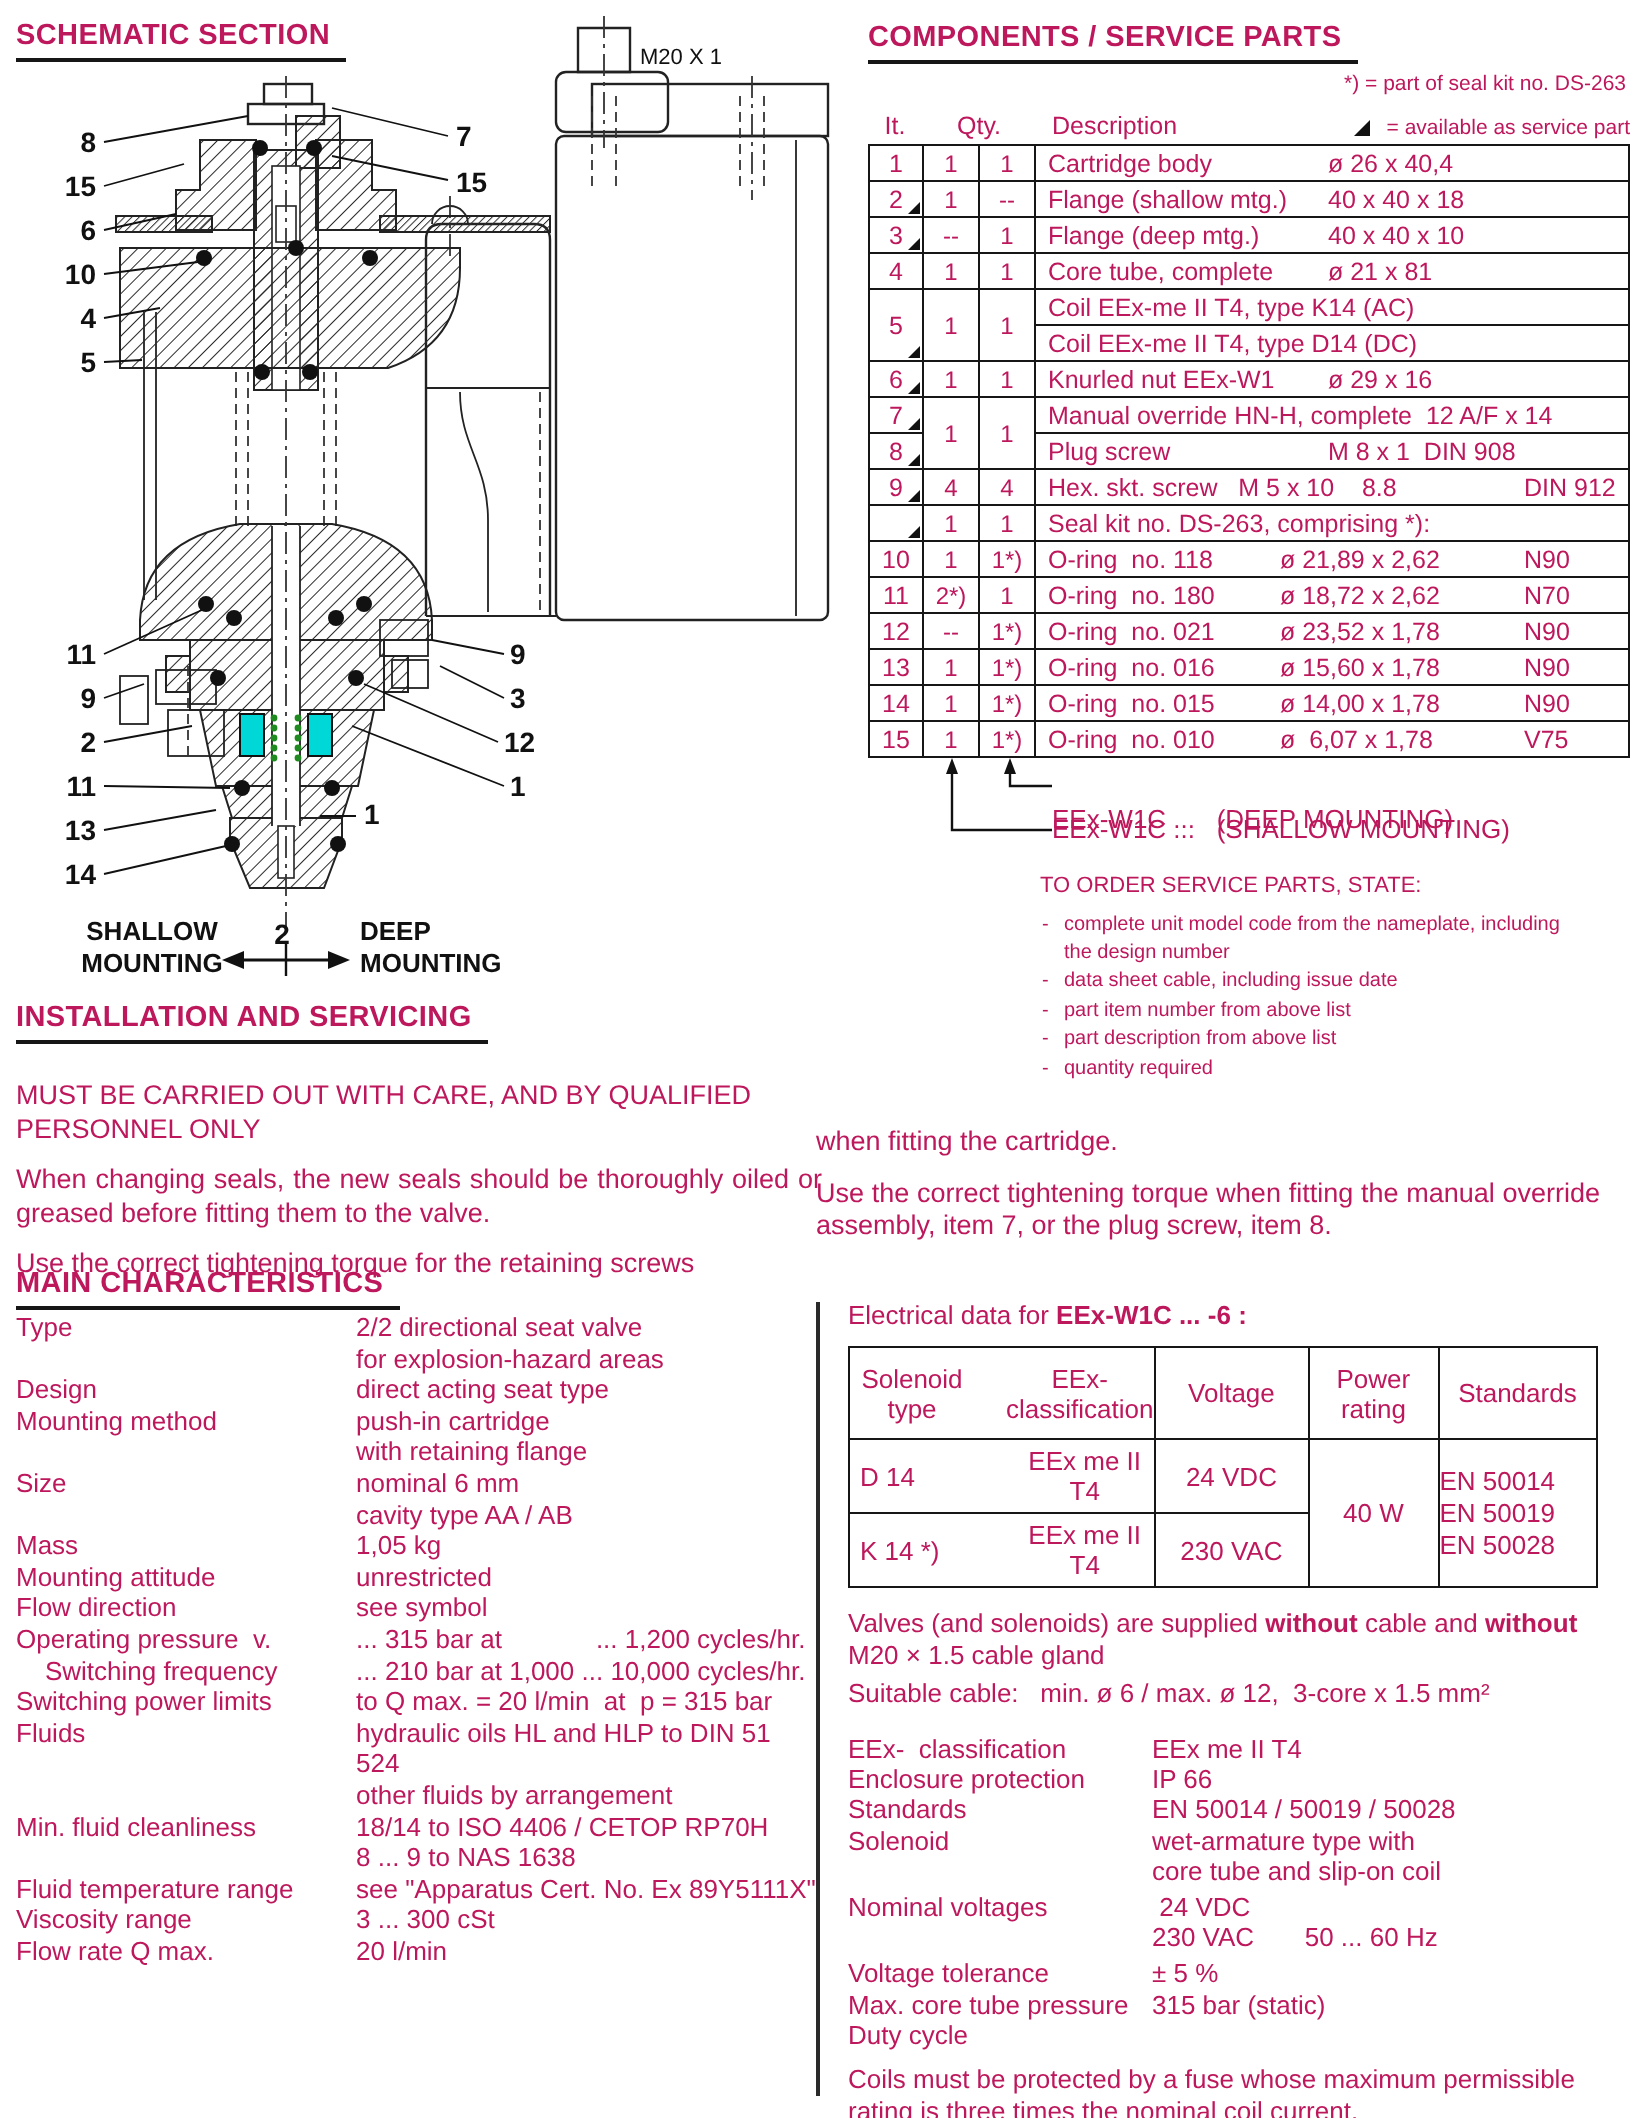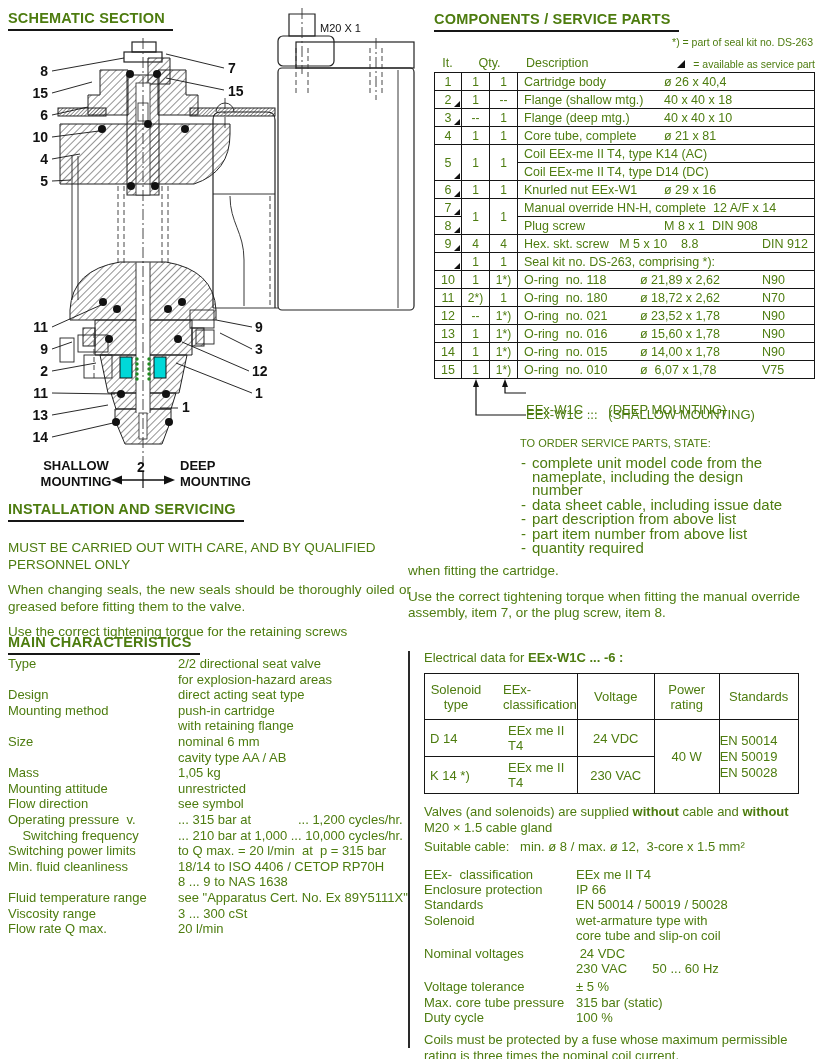--- a/index.html
+++ b/index.html
@@ -1,17 +1,17 @@
 <!DOCTYPE html>
 <html><head>
 <meta charset="utf-8">
 <style>
   html,body{margin:0;padding:0;background:#e8e8e8;}
   .page{position:relative;width:819px;height:1059px;background:#ffffff;
-        font-family:"Liberation Sans","DejaVu Sans",sans-serif;color:#4d7c0f;overflow:hidden;}
+        font-family:"Liberation Sans","DejaVu Sans",sans-serif;color:#be185d;overflow:hidden;}
   .h1{font-size:14.5px;font-weight:bold;letter-spacing:.2px;display:inline-block;
       border-bottom:2px solid #161616;padding:0 8px 3px 0;}
   
   .sec-schem{position:absolute;left:8px;top:8px;width:422px;height:492px;}
   .sec-schem .h1{position:absolute;left:0;top:2px;z-index:2;background:#fff;}
   svg.schem{position:absolute;left:0;top:0;}
   svg.schem .ln{stroke:#222;stroke-width:1.2;fill:none;}
   svg.schem .lnt{stroke:#222;stroke-width:.9;fill:none;}
   svg.schem .cl{stroke:#333;stroke-width:.9;fill:none;stroke-dasharray:11 3 2 3;}
   svg.schem .hid{stroke:#333;stroke-width:.9;fill:none;stroke-dasharray:5 3;}
@@ -44,21 +44,21 @@
   .tri{position:absolute;right:1px;bottom:1px;}
   .tri path,.trileg path{fill:#111;}
   
   .varblock{position:relative;height:56px;}
   .varlabel{position:absolute;left:92px;font-size:13px;white-space:pre-wrap;}
   .vd{top:23px;} .vs{top:28px;}
   
   .order{margin-left:86px;margin-top:2px;width:276px;}
   .order-title{font-size:11px;margin-bottom:7px;}
   .order ul{list-style:none;margin:0;padding:0;}
-  .order li{position:relative;font-size:15px;line-height:13.5px;padding-left:12px;margin-bottom:1px;}
+  .order li{position:relative;font-size:10px;line-height:13.5px;padding-left:12px;margin-bottom:1px;}
   .order li::before{content:"-";position:absolute;left:1px;}
   
   .sec-inst-l{position:absolute;left:8px;top:500px;width:403px;}
   .sec-inst-r{position:absolute;left:408px;top:500px;width:392px;}
   .para{font-size:13.5px;line-height:16.5px;text-align:justify;margin:9px 0 0 0;}
   .warn{font-size:13.5px;line-height:16.5px;margin-top:18px;}
   
   .sec-char-title{position:absolute;left:8px;top:633px;}
   .char-rows{position:absolute;left:8px;top:656px;width:402px;}
   .char-row{display:flex;font-size:13px;line-height:15.6px;}
@@ -70,21 +70,21 @@
   .elec .intro{margin-bottom:2px;}
   .b{font-weight:bold;}
   table.etable{border-collapse:collapse;margin:8px 0 10px 0;}
   table.etable td{border:1.8px solid #161616;font-size:13px;padding:0;}
   .etc1{width:140px;} .etc2{width:76px;text-align:center;} .etc3{width:64px;text-align:center;}
   .etc4{width:78px;}
   .eth{height:46px;} .etr{height:37px;}
   .solflex{display:flex;align-items:center;height:100%;}
   .solflex .s1{width:62px;text-align:center;white-space:pre-line;}
   .solflex .s1l{width:62px;text-align:left;padding-left:5px;white-space:pre-wrap;}
-  .solflex .s2{flex:1;white-space:pre-line;margin-left:16px;}
+  .solflex .s2{flex:1;text-align:center;white-space:pre-line;margin-left:16px;}
   .ctr{text-align:center;white-space:pre-line;}
   .stdcell{white-space:pre-line;padding-left:6px;line-height:16px;}
   .note{line-height:16px;margin-top:3px;}
   .pre{white-space:pre-wrap;}
   .espec{margin-top:12px;}
   .espec-row{display:flex;font-size:13px;line-height:15.2px;}
   .espec-label{width:152px;flex:none;white-space:pre-wrap;}
   .espec-value{flex:1;white-space:pre-wrap;}
   .fuse{margin-top:7px;line-height:15.5px;width:368px;}
 </style>
@@ -497,22 +497,22 @@
       </svg>
       <div class="varlabel vd">EEx-W1C ...   (DEEP MOUNTING)</div>
       <div class="varlabel vs">EEx-W1C ...   (SHALLOW MOUNTING)</div>
     </div>
 
     <div class="order">
       <div class="order-title">TO ORDER SERVICE PARTS, STATE:</div>
       <ul>
         <li>complete unit model code from the nameplate, including the design number</li>
         <li>data sheet cable, including issue date</li>
+        <li>part item number from above list</li>
         <li>part description from above list</li>
-        <li>part item number from above list</li>
         <li>quantity required</li>
       </ul>
     </div>
   </div>
 
   <div class="sec-inst-l">
     <div class="h1">INSTALLATION AND SERVICING</div>
     <div class="warn">MUST BE CARRIED OUT WITH CARE, AND BY QUALIFIED PERSONNEL ONLY</div>
     <div class="para">When changing seals, the new seals should be thoroughly oiled or greased before fitting them to the valve.</div>
     <div class="para">Use the correct tightening torque for the retaining screws</div>
@@ -563,20 +563,25 @@
       </div>
     <div class="char-row">
         <span class="char-label">    Switching frequency</span>
         <span class="char-value">... 210 bar at 1,000 ... 10,000 cycles/hr.</span>
       </div>
     <div class="char-row">
         <span class="char-label">Switching power limits</span>
         <span class="char-value">to Q max. = 20 l/min  at  p = 315 bar</span>
       </div>
     <div class="char-row">
+        <span class="char-label">Fluids</span>
+        <span class="char-value">hydraulic oils HL and HLP to DIN 51 524
+other fluids by arrangement</span>
+      </div>
+    <div class="char-row">
         <span class="char-label">Min. fluid cleanliness</span>
         <span class="char-value">18/14 to ISO 4406 / CETOP RP70H
 8 ... 9 to NAS 1638</span>
       </div>
     <div class="char-row">
         <span class="char-label">Fluid temperature range</span>
         <span class="char-value">see "Apparatus Cert. No. Ex 89Y5111X"</span>
       </div>
     <div class="char-row">
         <span class="char-label">Viscosity range</span>
@@ -628,21 +633,21 @@
                 <span class="s1l">K 14 *)</span>
                 <span class="s2">EEx me II T4</span>
               </div>
             </td>
         <td class="etc2">230 VAC</td>
       </tr>
     </tbody>
       </table>
 
     <div class="note"><span>Valves (and solenoids) are supplied </span><span class="b">without</span><span> cable and </span><span class="b">without</span><span> M20 × 1.5 cable gland</span></div>
-    <div class="note pre">Suitable cable:   min. ø 8 / max. ø 12,  3-core x 1.5 mm²</div>
+    <div class="note pre">Suitable cable:   min. ø 6 / max. ø 12,  3-core x 1.5 mm²</div>
 
     <div class="espec">
       <div class="espec-row">
           <span class="espec-label">EEx-  classification</span>
           <span class="espec-value">EEx me II T4</span>
         </div>
       <div class="espec-row">
           <span class="espec-label">Enclosure protection</span>
           <span class="espec-value">IP 66</span>
         </div>
@@ -663,21 +668,20 @@
       <div class="espec-row" style="margin-top:3px;">
           <span class="espec-label">Voltage tolerance</span>
           <span class="espec-value">± 5 %</span>
         </div>
       <div class="espec-row">
           <span class="espec-label">Max. core tube pressure</span>
           <span class="espec-value">315 bar (static)</span>
         </div>
       <div class="espec-row">
           <span class="espec-label">Duty cycle</span>
-          <span class="espec-value">100 %</span>
         </div>
     </div>
 
     <div class="fuse">Coils must be protected by a fuse whose maximum permissible rating is three times the nominal coil current.</div>
 
   </div>
 
 </div>
 
 </body></html>

